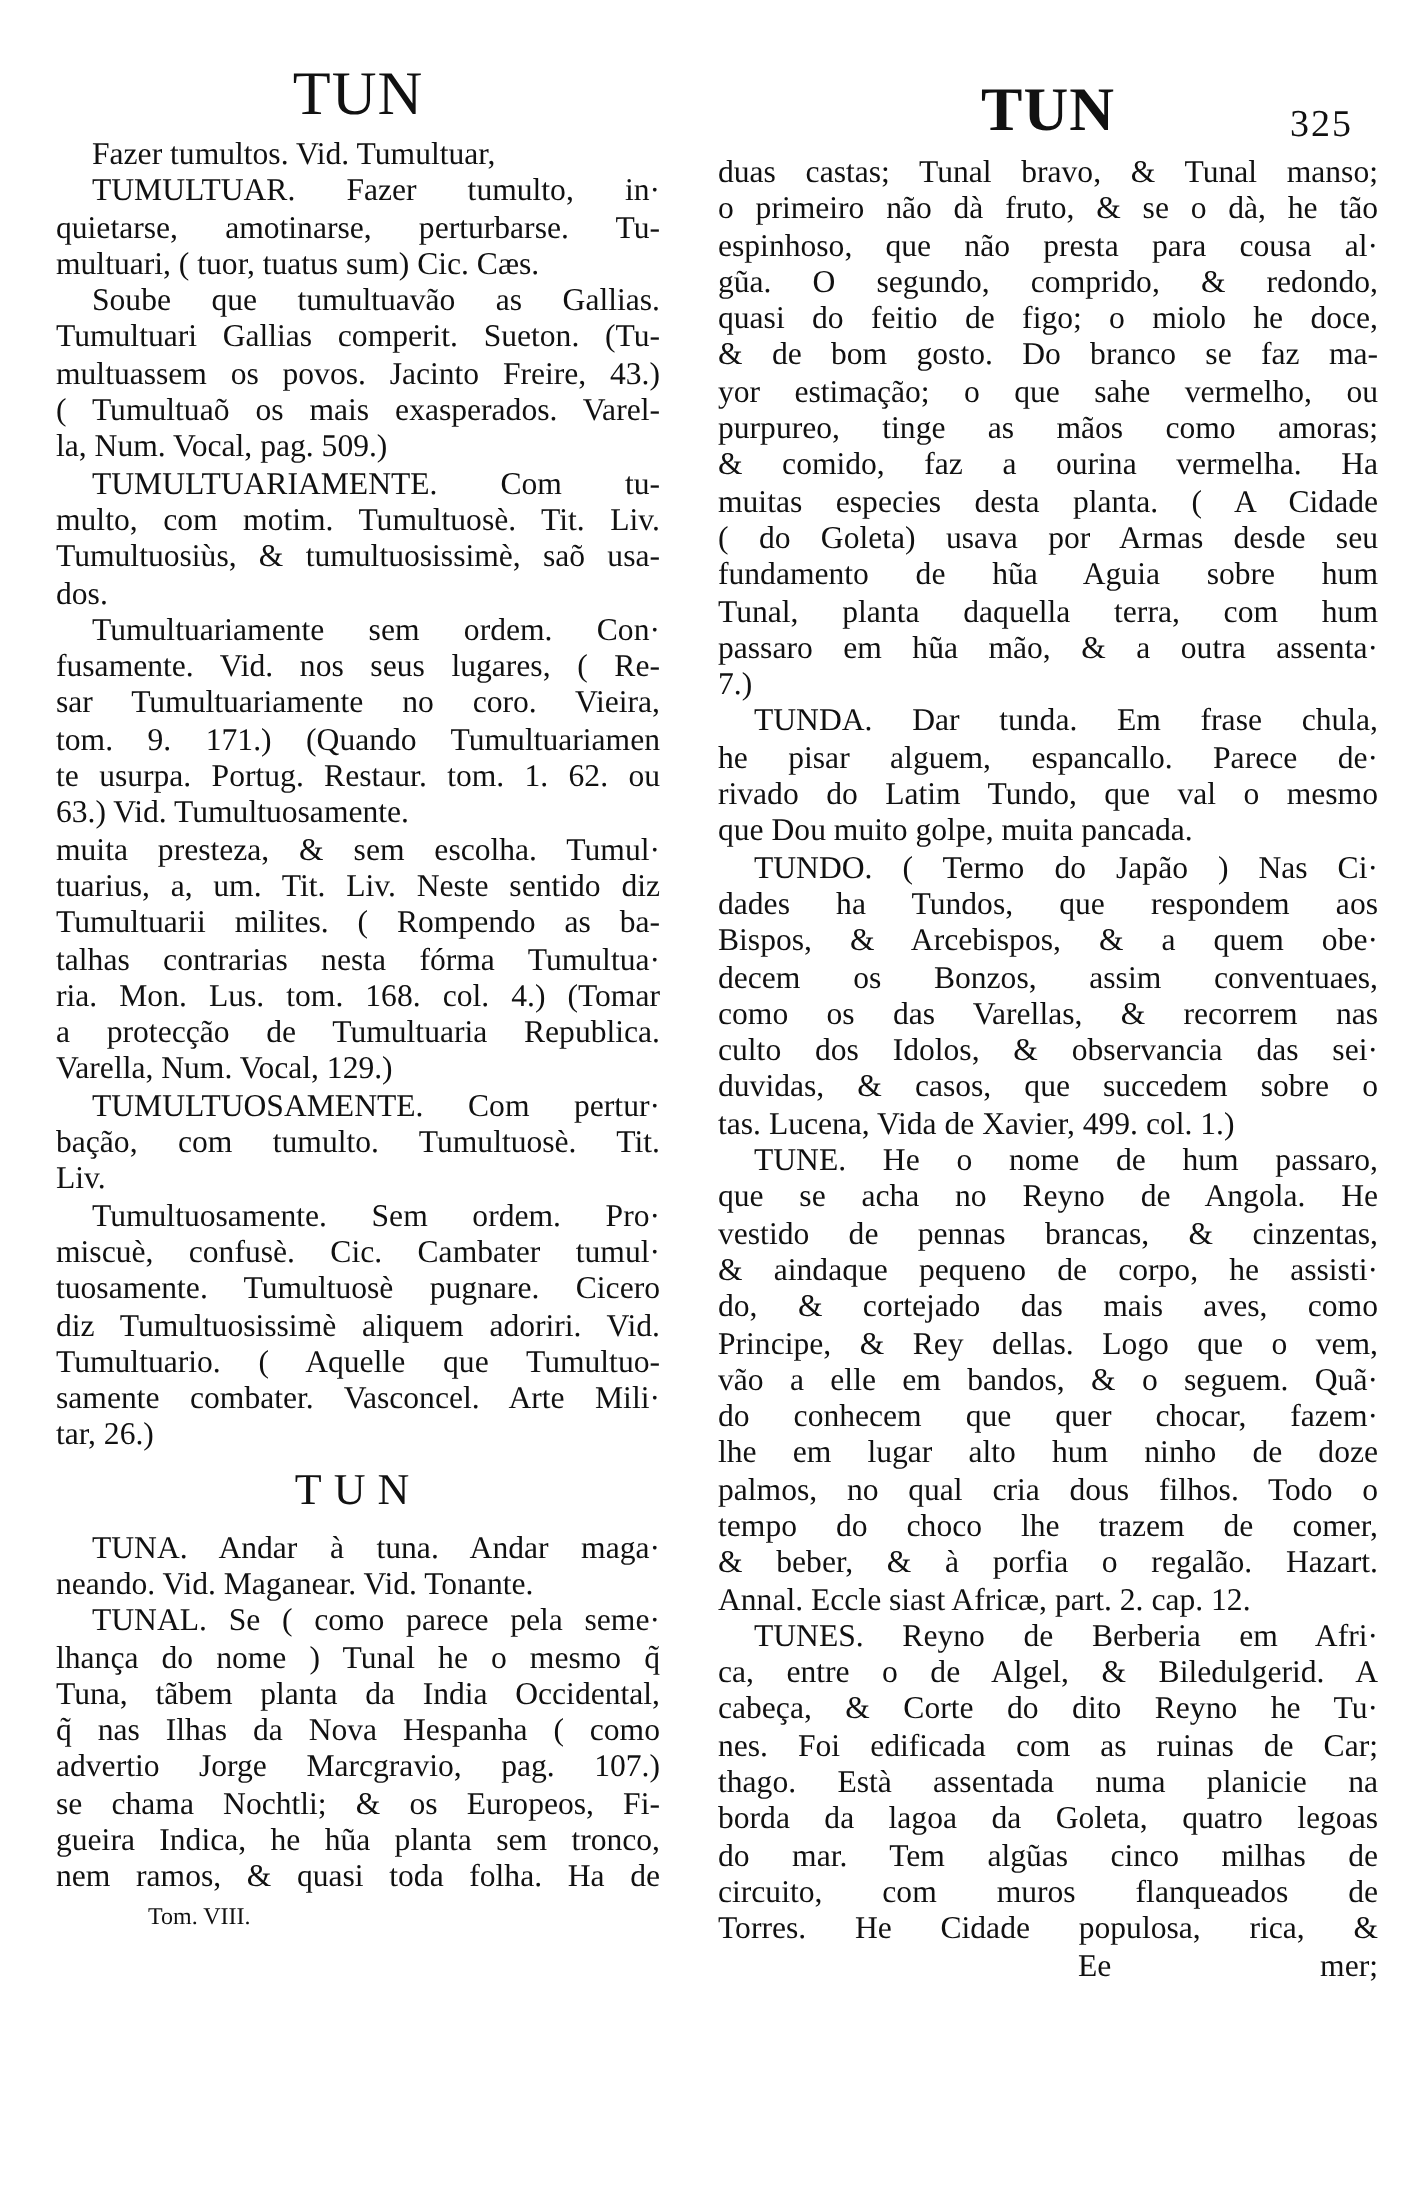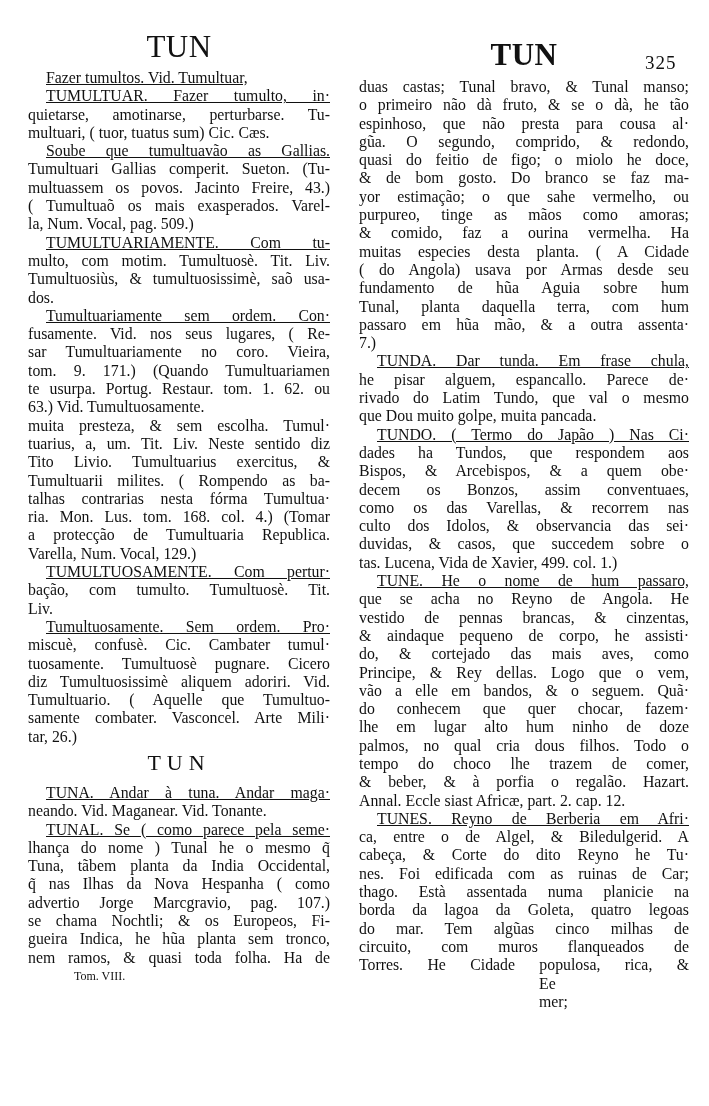--- a/index.html
+++ b/index.html
@@ -20,26 +20,26 @@
   .page-num {
     position: absolute; left: 645px; top: 52px; font-size: 19px; font-weight: normal; letter-spacing: 1px;
   }
   .col {
     position: absolute; font-size: 15.8px; line-height: 18.3px;
   }
   .col-left { left: 28px; top: 69px; width: 302px; }
   .col-right { left: 359px; top: 78px; width: 330px; }
   .line { white-space: nowrap; height: 18.3px; overflow: visible; text-align: justify; text-align-last: justify; display: block; }
   .line.last { text-align-last: left; }
-  .line.indent { padding-left: 18px; text-decoration: underline; }
+  .line.indent { padding-left: 18px; }
   .section-head {
     text-align: center; font-size: 22px; line-height: 30px; letter-spacing: 6px; margin: 2px 0 6px 0;
   }
   .footer-tom { padding-left: 46px; font-size: 12px; }
-  .catch { display: flex; justify-content: space-between; padding-left: 180px; flex-direction: column; }
+  .catch { display: flex; justify-content: space-between; padding-left: 180px; }
 </style>
 </head>
 <body>
 
 <div class="page">
   <div class="head-left">TUN</div>
   <div class="head-right">TUN</div>
   <div class="page-num">325</div>
 
   <div class="col col-left">
@@ -58,21 +58,20 @@
         <div class="line">Tumultuosiùs, &amp; tumultuosissimè, saõ usa-</div>
         <div class="line last">dos.</div>
         <div class="line indent">Tumultuariamente sem ordem. Con·</div>
         <div class="line">fusamente. Vid. nos seus lugares, ( Re-</div>
         <div class="line">sar Tumultuariamente no coro. Vieira,</div>
         <div class="line">tom. 9. 171.) (Quando Tumultuariamen</div>
         <div class="line">te usurpa. Portug. Restaur. tom. 1. 62. ou</div>
         <div class="line last">63.) Vid. Tumultuosamente.</div>
         <div class="line">muita presteza, &amp; sem escolha. Tumul·</div>
         <div class="line">tuarius, a, um. Tit. Liv. Neste sentido diz</div>
-        <div class="line">Tito Livio. Tumultuarius exercitus, &amp;</div>
         <div class="line">Tumultuarii milites. ( Rompendo as ba-</div>
         <div class="line">talhas contrarias nesta fórma Tumultua·</div>
         <div class="line">ria. Mon. Lus. tom. 168. col. 4.) (Tomar</div>
         <div class="line">a protecção de Tumultuaria Republica.</div>
         <div class="line last">Varella, Num. Vocal, 129.)</div>
         <div class="line indent">TUMULTUOSAMENTE. Com pertur·</div>
         <div class="line">bação, com tumulto. Tumultuosè. Tit.</div>
         <div class="line last">Liv.</div>
         <div class="line indent">Tumultuosamente. Sem ordem. Pro·</div>
         <div class="line">miscuè, confusè. Cic. Cambater tumul·</div>
@@ -103,21 +102,21 @@
         <div class="line">duas castas; Tunal bravo, &amp; Tunal manso;</div>
         <div class="line">o primeiro não dà fruto, &amp; se o dà, he tão</div>
         <div class="line">espinhoso, que não presta para cousa al·</div>
         <div class="line">gũa. O segundo, comprido, &amp; redondo,</div>
         <div class="line">quasi do feitio de figo; o miolo he doce,</div>
         <div class="line">&amp; de bom gosto. Do branco se faz ma-</div>
         <div class="line">yor estimação; o que sahe vermelho, ou</div>
         <div class="line">purpureo, tinge as mãos como amoras;</div>
         <div class="line">&amp; comido, faz a ourina vermelha. Ha</div>
         <div class="line">muitas especies desta planta. ( A Cidade</div>
-        <div class="line">( do Angola) usava por Armas desde seu</div>
+        <div class="line">( do Goleta) usava por Armas desde seu</div>
         <div class="line">fundamento de hũa Aguia sobre hum</div>
         <div class="line">Tunal, planta daquella terra, com hum</div>
         <div class="line">passaro em hũa mão, &amp; a outra assenta·</div>
         <div class="line last">7.)</div>
         <div class="line indent">TUNDA. Dar tunda. Em frase chula,</div>
         <div class="line">he pisar alguem, espancallo. Parece de·</div>
         <div class="line">rivado do Latim Tundo, que val o mesmo</div>
         <div class="line last">que Dou muito golpe, muita pancada.</div>
         <div class="line indent">TUNDO. ( Termo do Japão ) Nas Ci·</div>
         <div class="line">dades ha Tundos, que respondem aos</div>

